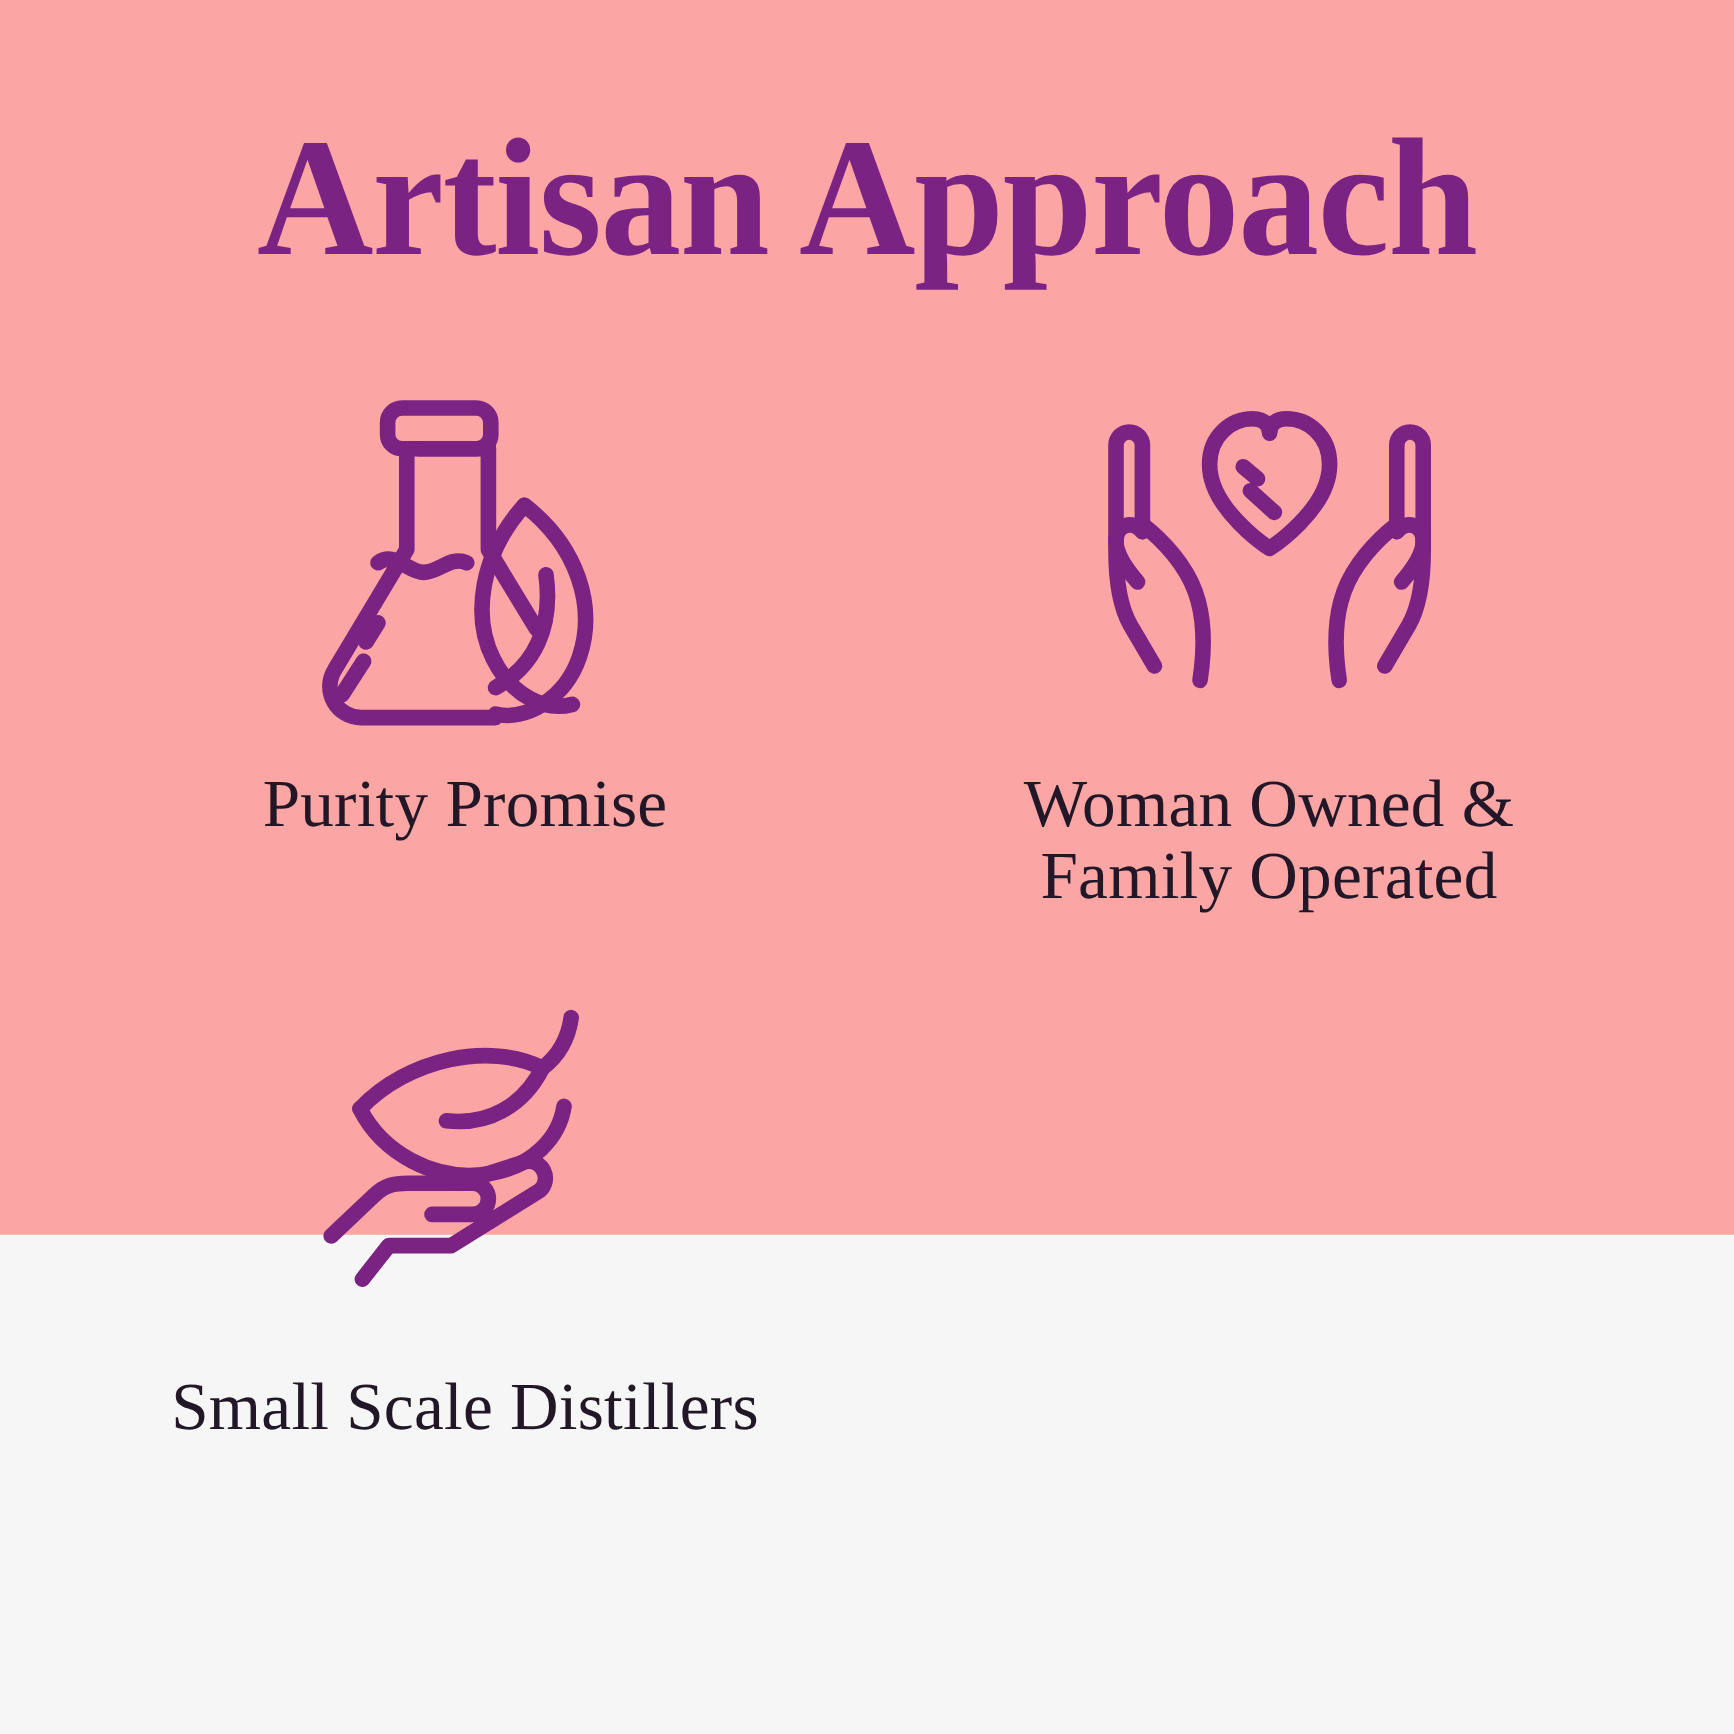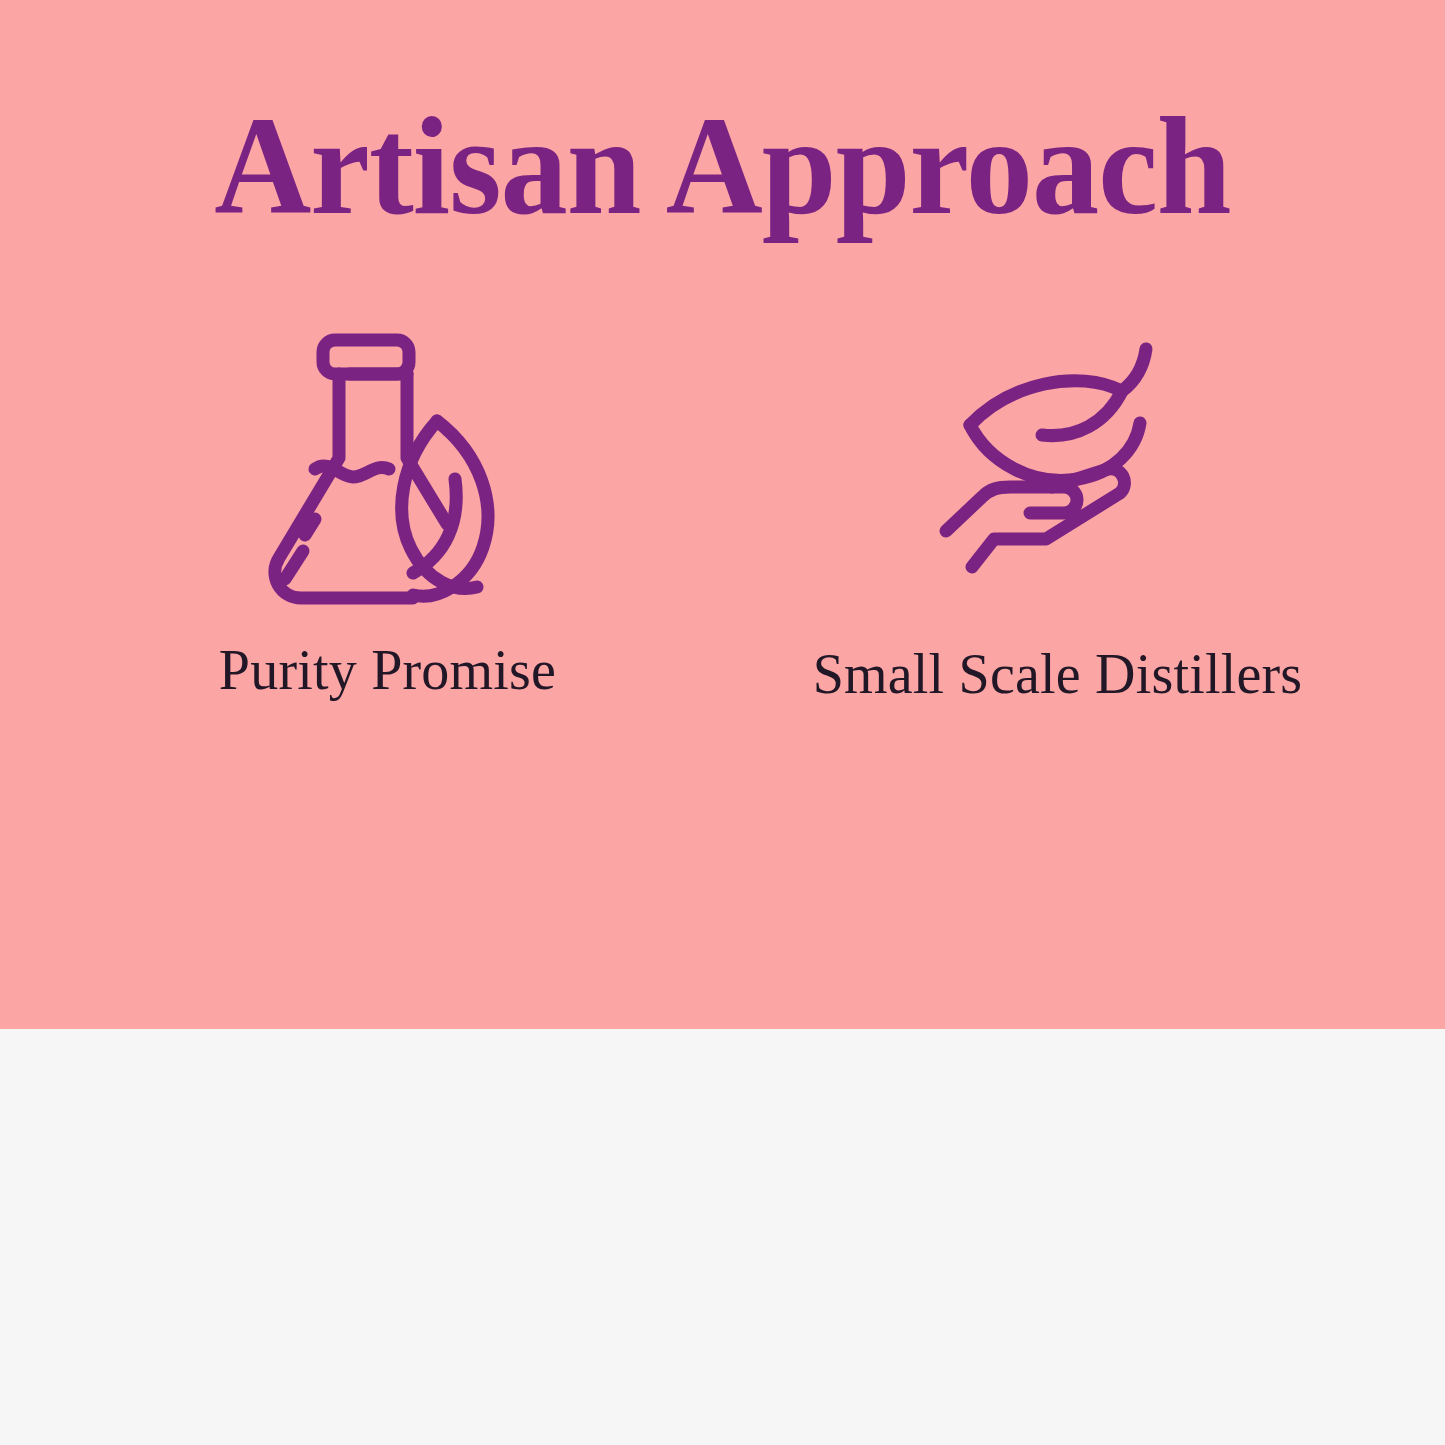--- a/index.html
+++ b/index.html
@@ -112,20 +112,69 @@
 
           <path d="M180 98 c44 34 60 84 46 126 c-12 36 -46 54 -70 48"></path>
           <path d="M180 98 c-36 40 -44 92 -26 128 c16 32 44 44 66 38"></path>
 
           <path d="M198 156 c6 44 -10 76 -42 94"></path>
         </svg>
       </div>
       <div class="label">Purity Promise</div>
     </div>
 
+    <div class="cell">
+      <div class="icon-wrap">
+        <svg width="300" height="270" viewBox="0 0 300 270" fill="none" stroke="#7b2382" stroke-width="13" stroke-linecap="round" stroke-linejoin="round">
+
+          <path d="M150 128
+                   C150 128 100 96 100 58
+                   C100 34 118 20 136 20
+                   C146 20 150 26 150 32
+                   C150 26 154 20 164 20
+                   C182 20 200 34 200 58
+                   C200 96 150 128 150 128 Z"></path>
+
+          <path d="M128 60 l12 10"></path>
+          <path d="M134 80 l20 18"></path>
+
+          <path d="M22 42
+                   a11 11 0 0 1 22 0
+                   v72
+                   M22 42 v88
+                   c0 30 4 48 12 62
+                   l20 34"></path>
+
+          <path d="M44 114
+                   c-8 -10 -22 -6 -22 8
+                   c0 10 6 20 18 34"></path>
+
+          <path d="M44 108
+                   c18 14 36 34 44 56
+                   c8 22 8 48 4 74"></path>
+
+          <path d="M278 42
+                   a11 11 0 0 0 -22 0
+                   v72
+                   M278 42 v88
+                   c0 30 -4 48 -12 62
+                   l-20 34"></path>
+
+          <path d="M256 114
+                   c8 -10 22 -6 22 8
+                   c0 10 -6 20 -18 34"></path>
+
+          <path d="M256 108
+                   c-18 14 -36 34 -44 56
+                   c-8 22 -8 48 -4 74"></path>
+        </svg>
+      </div>
+      <div class="label">Woman Owned &amp;
+Family Operated</div>
+    </div>
 
     <div class="cell row2">
       <div class="icon-wrap">
         <svg width="252" height="252" viewBox="0 0 252 252" fill="none" stroke="#7b2382" stroke-width="13" stroke-linecap="round" stroke-linejoin="round">
 
           <path d="M38 92
                    c40 -42 108 -56 152 -34"></path>
 
           <path d="M38 92
                    c18 36 62 62 108 54

